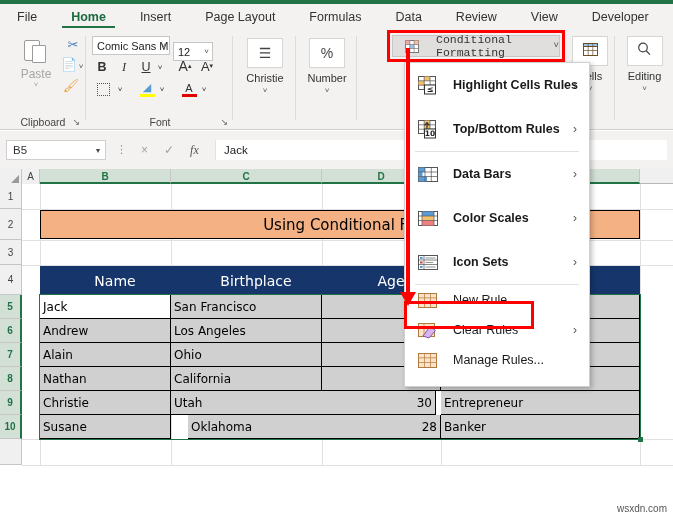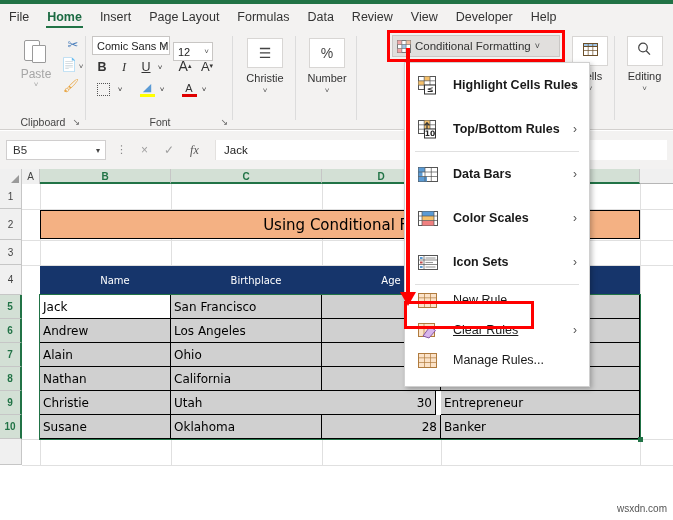--- a/index.html
+++ b/index.html
@@ -14,21 +14,21 @@
   
   .top-edge { position:absolute; left:0; top:0; width:673px; height:4px; background:#217346; }
 
   
   .tabbar {
     position:absolute; left:0; top:4px; width:673px; height:26px;
     background:#f3f2f1;
     display:flex; align-items:center;
   }
   .tab {
-    font-size:12.5px; color:#333; padding:0 9px; height:26px;
+    font-size:12.5px; color:#333; padding:0 17px; height:26px;
     display:flex; align-items:center; white-space:nowrap;text-align:center;
   }
   .tab.active { color:#1b6a42; font-weight:bold; position:relative; }
   .tab.active::after {
     content:""; position:absolute; left:8px; right:8px; bottom:2px; height:2px; background:#217346;
   }
 
   
   .ribbon {
     position:absolute; left:0; top:30px; width:673px; height:100px;
@@ -80,22 +80,22 @@
   .bigchev { position:absolute; left:0; right:0; top:56px; text-align:center; font-size:8px; color:#555; }
 
   
   #g-styles { left:358px; width:205px; }
   #g-cells { left:565px; width:50px; }
   #g-editing { left:616px; width:57px; }
 
   .cfbtn {
     position:absolute; left:34px; top:5px; width:168px; height:22px;
     background:#e1dfdd; border:1px solid #c9c7c5;
-    display:flex; align-items:center; gap:4px; padding-left:4px;
-    font-size:11.5px; color:#333;
+    display:flex; align-items:center; gap:17px; padding-left:12px;
+    font-size:11.5px; color:#333;font-family:Liberation Mono, monospace;
   }
   .cf-redbox {
     position:absolute; left:29px; top:0px; width:178px; height:32px;
     border:3px solid #ff0000; z-index:40;
   }
   .gridicon { width:14px; height:13px; position:relative; flex:none; }
 
   
   .fbar { position:absolute; left:0; top:131px; width:673px; height:38px; background:#f3f2f1; }
   .namebox {
@@ -133,21 +133,21 @@
   .gline-h { position:absolute; height:1px; background:#e0e0e0; }
 
   .cell { position:absolute; font-family:"DejaVu Sans", sans-serif; font-size:12px; color:#000;
           display:flex; align-items:center; }
 
   .title-cell {
     background:#f4b183; border:1px solid #000;
     justify-content:center; font-size:15px; color:#000;
   }
   .hdr-cell {
-    background:#16356b; color:#fff; justify-content:center; font-size:10px;
+    background:#16356b; color:#fff; justify-content:center; font-size:14px;
     border-right:1px solid #16356b;
     padding-left:20px;
   }
   .data-cell { background:#d0d0d0; border-right:1px solid #000; border-bottom:1px solid #000; padding-left:3px; }
   .data-cell.num { justify-content:flex-end; padding-right:3px; }
   .active-cell { background:#ffffff !important; }
   .selbox { position:absolute; border:1.5px solid #217346; pointer-events:none; }
   .selhandle { position:absolute; width:5px; height:5px; background:#217346; }
 
   
@@ -439,21 +439,21 @@
     <div class="cell data-cell" style="left:171px; top:198px; width:151px; height:24px;">California</div>
     <div class="cell data-cell num" style="left:322px; top:198px; width:119px; height:24px;">27</div>
     <div class="cell data-cell" style="left:441px; top:198px; width:199px; height:24px;">Shop Owner</div>
 
     <div class="cell data-cell" style="left:40px;  top:222px; width:131px; height:24px;">Christie</div>
     <div class="cell data-cell" style="left:171px; top:222px; width:151px; height:24px;">Utah</div>
     <div class="cell data-cell num" style="left:317px; top:222px; width:119px; height:24px;">30</div>
     <div class="cell data-cell" style="left:441px; top:222px; width:199px; height:24px;">Entrepreneur</div>
 
     <div class="cell data-cell" style="left:40px;  top:246px; width:131px; height:24px;">Susane</div>
-    <div class="cell data-cell" style="left:171px; top:246px; width:151px; height:24px;">Oklahoma</div>
+    <div class="cell data-cell" style="left:188px; top:246px; width:151px; height:24px;">Oklahoma</div>
     <div class="cell data-cell num" style="left:322px; top:246px; width:119px; height:24px;">28</div>
     <div class="cell data-cell" style="left:441px; top:246px; width:199px; height:24px;">Banker</div>
 
     <div class="selbox" style="left:39px; top:125px; width:602px; height:146px;"></div>
     <div class="selhandle" style="left:638px; top:268px;"></div>
   </div>
 
   <div class="arrow-line"></div>
   <div class="arrow-head"></div>
 
@@ -558,21 +558,21 @@
           <rect x="1.5" y="1.5" width="18" height="14" fill="#fbe2c8" stroke="#b07b3e"></rect>
           <line x1="1.5" y1="5.8" x2="19.5" y2="5.8" stroke="#b07b3e" stroke-width="0.7"></line>
           <line x1="1.5" y1="10.5" x2="19.5" y2="10.5" stroke="#b07b3e" stroke-width="0.7"></line>
           <line x1="7.5" y1="1.5" x2="7.5" y2="15.5" stroke="#b07b3e" stroke-width="0.7"></line>
           <line x1="13.5" y1="1.5" x2="13.5" y2="15.5" stroke="#b07b3e" stroke-width="0.7"></line>
         </svg>
       </span>
       <span class="mtxt">New Rule...</span>
     </div>
 
-    <div class="mitem plain" style="height:30px;text-decoration:underline;">
+    <div class="mitem plain" style="height:30px;">
       <span class="micon" style="height:17px;">
         <svg width="22" height="17" viewBox="0 0 22 17">
           <rect x="1.5" y="1.5" width="16" height="13" fill="#fbe2c8" stroke="#b07b3e"></rect>
           <line x1="1.5" y1="5.8" x2="17.5" y2="5.8" stroke="#b07b3e" stroke-width="0.7"></line>
           <line x1="7" y1="1.5" x2="7" y2="14.5" stroke="#b07b3e" stroke-width="0.7"></line>
           <path d="M6 14 L13 4.5 L18.5 8.5 L12 16 Z" fill="#d7b5ec" stroke="#7a4a9e" stroke-width="0.9"></path>
         </svg>
       </span>
       <span class="mtxt">Clear Rules</span>
       <span class="marrow">›</span>

